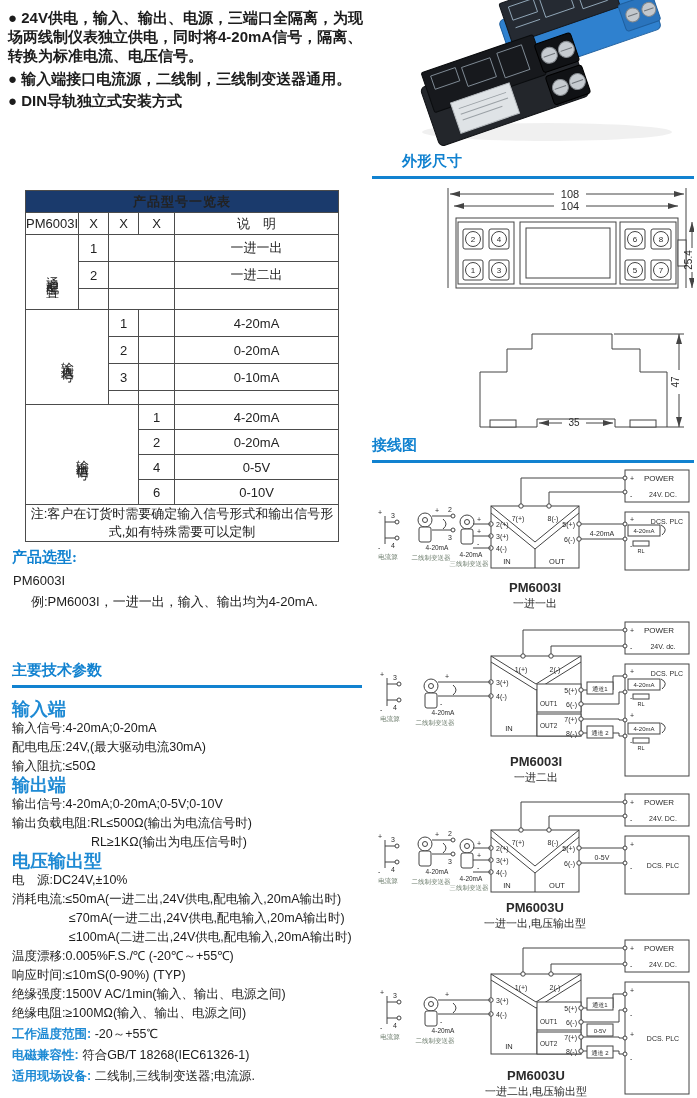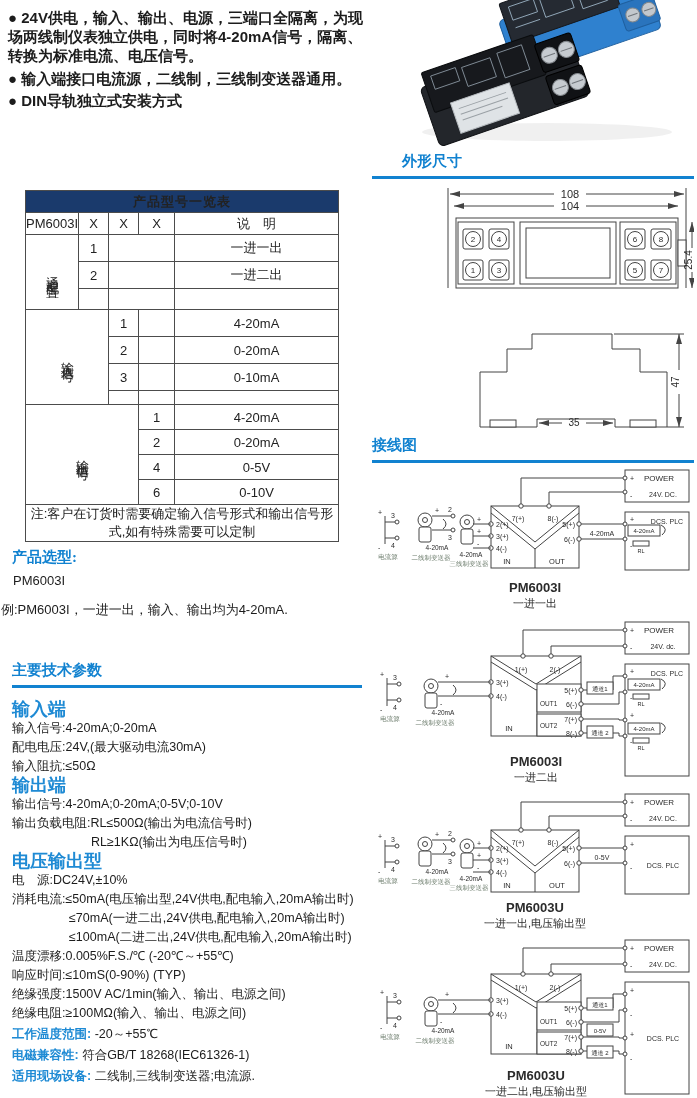--- a/index.html
+++ b/index.html
@@ -14,21 +14,21 @@
   table.model-table td{border:1px solid #4c4c4c;font-size:13px;text-align:center;padding:0;color:#222;}
   td.mt-title{background:#1a3a6c;color:#fff;text-align:left;padding:3px 7px;font-size:13.5px;font-weight:bold;letter-spacing:1px;margin-left:18px;}
   td.mt-model{font-size:11px;}
   td.desc{text-align:left;padding-left:9px;}
   td.vert{writing-mode:vertical-rl;text-orientation:upright;letter-spacing:3px;font-size:12px;}
   tr.r22 td{height:21px;} tr.r27 td{height:26px;} tr.r20 td{height:20px;} tr.r14 td{height:13px;} tr.r25 td{height:24px;}
   td.mt-note{font-size:10px;text-align:left;padding:3px 2px;color:#333;}
 
   .sel-title{left:12px;top:548px;color:#1182d0;font-size:15px;font-weight:bold;font-family:Liberation Serif, serif;}
   .sel-l1{left:13px;top:573px;font-size:13px;}
-  .sel-l2{left:1px;top:593px;font-size:13px;margin-top:8px;}
+  .sel-l2{left:31px;top:593px;font-size:13px;}
 
   .tech-title{left:12px;top:661px;color:#1182d0;font-size:15px;font-weight:bold;}
   .rule{position:absolute;height:3px;background:#1182d0;}
   .tech{left:12px;top:700px;width:356px;font-size:12.5px;line-height:19px;}
   .tech .h{color:#1e8ad4;font-weight:bold;font-size:18px;}
   .tech .ind1{padding-left:79px;}
   .tech .ind2{padding-left:57px;}
   .tech .f{margin-top:2px;}
   .tech .fl{color:#1e8ad4;font-weight:bold;}
 
@@ -147,21 +147,21 @@
   <div class="h">输入端</div>
   <div>输入信号:4-20mA;0-20mA</div>
   <div>配电电压:24V,(最大驱动电流30mA)</div>
   <div>输入阻抗:≤50Ω</div>
   <div class="h">输出端</div>
   <div>输出信号:4-20mA;0-20mA;0-5V;0-10V</div>
   <div>输出负载电阻:RL≤500Ω(输出为电流信号时)</div>
   <div class="ind1">RL≥1KΩ(输出为电压信号时)</div>
   <div class="h">电压输出型</div>
   <div>电　源:DC24V,±10%</div>
-  <div>消耗电流:≤50mA(电压输出型,24V供电,配电输入,20mA输出时)</div>
+  <div>消耗电流:≤50mA(一进二出,24V供电,配电输入,20mA输出时)</div>
   <div class="ind2">≤70mA(一进二出,24V供电,配电输入,20mA输出时)</div>
   <div class="ind2">≤100mA(二进二出,24V供电,配电输入,20mA输出时)</div>
   <div>温度漂移:0.005%F.S./℃ (-20℃～+55℃)</div>
   <div>响应时间:≤10mS(0-90%) (TYP)</div>
   <div>绝缘强度:1500V AC/1min(输入、输出、电源之间)</div>
   <div>绝缘电阻:≥100MΩ(输入、输出、电源之间)</div>
   <div class="f"><span class="fl">工作温度范围:</span><span> -20～+55℃</span></div>
   <div class="f"><span class="fl">电磁兼容性:</span><span> 符合GB/T 18268(IEC61326-1)</span></div>
   <div class="f"><span class="fl">适用现场设备:</span><span> 二线制,三线制变送器;电流源.</span></div>
 </div>

